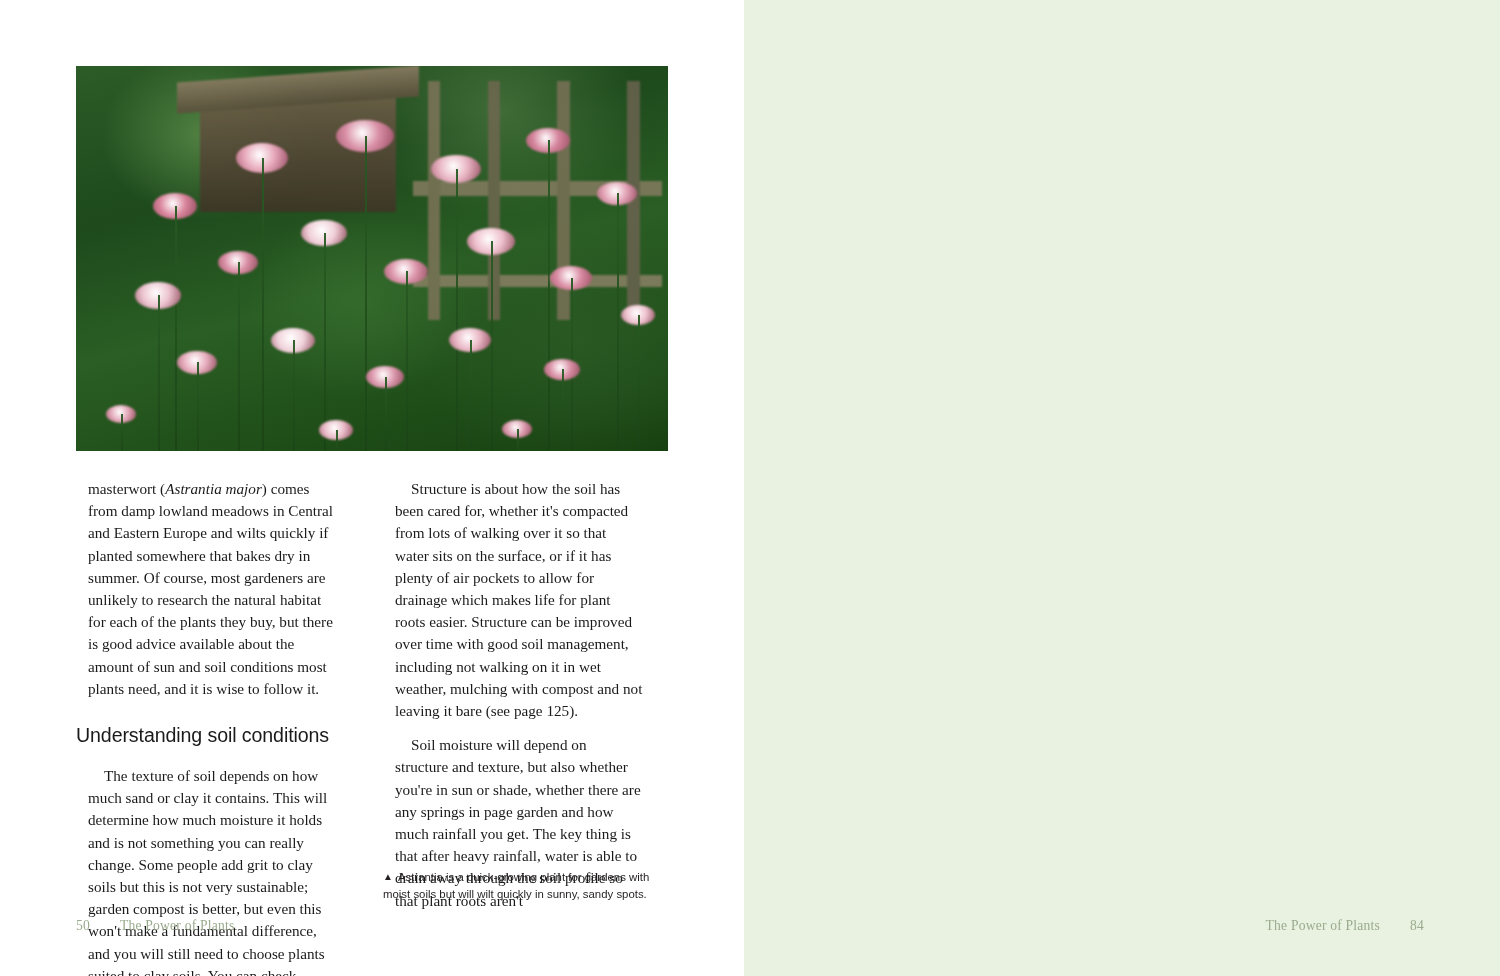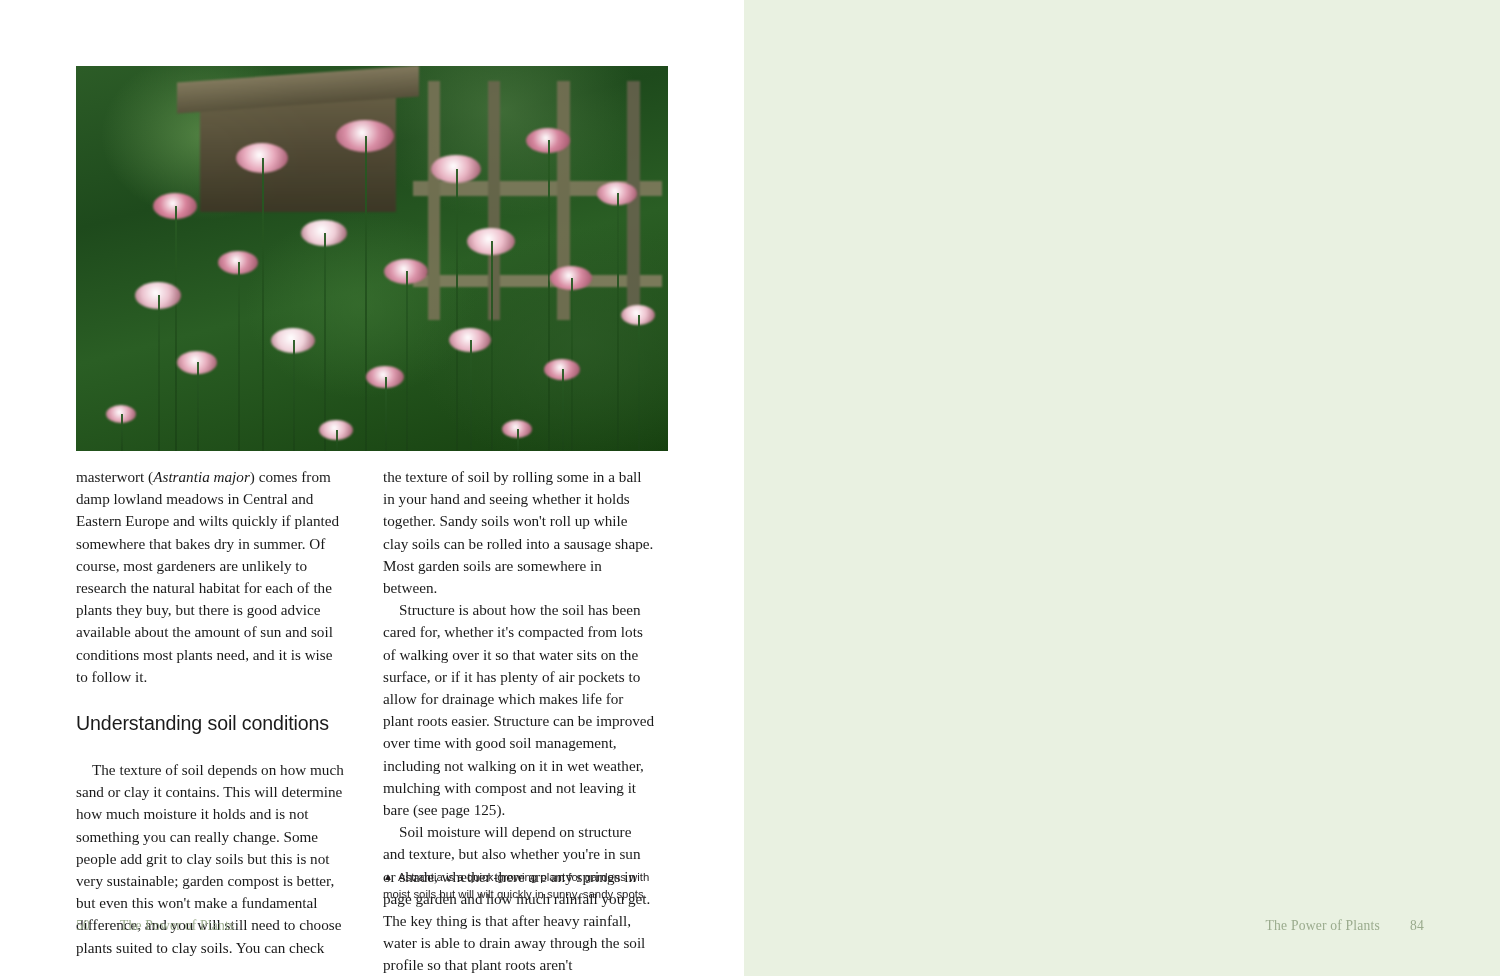--- a/index.html
+++ b/index.html
@@ -105,29 +105,29 @@
     position: absolute;
     width: 272px;
     font-family: "Liberation Serif", serif;
     font-size: 15.2px;
     line-height: 22.2px;
     color: #1a1a1a;
     text-align: left;
   }
   #col-a { left: 76px; top: 466px; }
   #col-b { left: 383px; top: 466px; }
-  .col p { margin: 0; }
+  .col p { margin: 12px; }
   .col p.indent { text-indent: 16px; }
   .col h2 {
     font-family: "Liberation Sans", sans-serif;
     font-weight: 400;
     font-size: 19.6px;
     line-height: 26px;
     color: #1a1a1a;
-    margin: 22px 0 23px 0;
+    margin: 22px 0 17px 0;
     letter-spacing: -.1px;
   }
 
   
   .footer {
     position: absolute;
     bottom: 0;
     font-family: "Liberation Serif", serif;
     font-size: 13.6px;
     color: #9aab8d;
@@ -192,21 +192,20 @@
           <div class="stem" style="left: calc(72% + 15px); top: calc(92% + 9px); height: 30.8px;"></div>
         </div>
     </div>
 
     <div class="col" id="col-a">
         <p>masterwort (<i>Astrantia major</i>) comes from damp lowland meadows in Central and Eastern Europe and wilts quickly if planted somewhere that bakes dry in summer. Of course, most gardeners are unlikely to research the natural habitat for each of the plants they buy, but there is good advice available about the amount of sun and soil conditions most plants need, and it is wise to follow it.</p>
         <h2>Understanding soil conditions</h2>
         <p class="indent">The texture of soil depends on how much sand or clay it contains. This will determine how much moisture it holds and is not something you can really change. Some people add grit to clay soils but this is not very sustainable; garden compost is better, but even this won't make a fundamental difference, and you will still need to choose plants suited to clay soils. You can check</p>
       </div>
     <div class="col" id="col-b">
-        <p>the texture of soil by rolling some in a ball in your hand and seeing whether it holds together. Sandy soils won't roll up while clay soils can be rolled into a sausage shape. Most garden soils are somewhere in between.</p>
         <p class="indent">Structure is about how the soil has been cared for, whether it's compacted from lots of walking over it so that water sits on the surface, or if it has plenty of air pockets to allow for drainage which makes life for plant roots easier. Structure can be improved over time with good soil management, including not walking on it in wet weather, mulching with compost and not leaving it bare (see page 125).</p>
         <p class="indent">Soil moisture will depend on structure and texture, but also whether you're in sun or shade, whether there are any springs in page garden and how much rainfall you get. The key thing is that after heavy rainfall, water is able to drain away through the soil profile so that plant roots aren't</p>
       </div>
 
     <div id="caption-left">
       <span class="tri">▲</span><span>Astrantia is a quick-growing plant for gardens with moist soils but will wilt quickly in sunny, sandy spots.</span>
     </div>
 
     <div class="footer" id="footer-left">
       <span>50</span>

